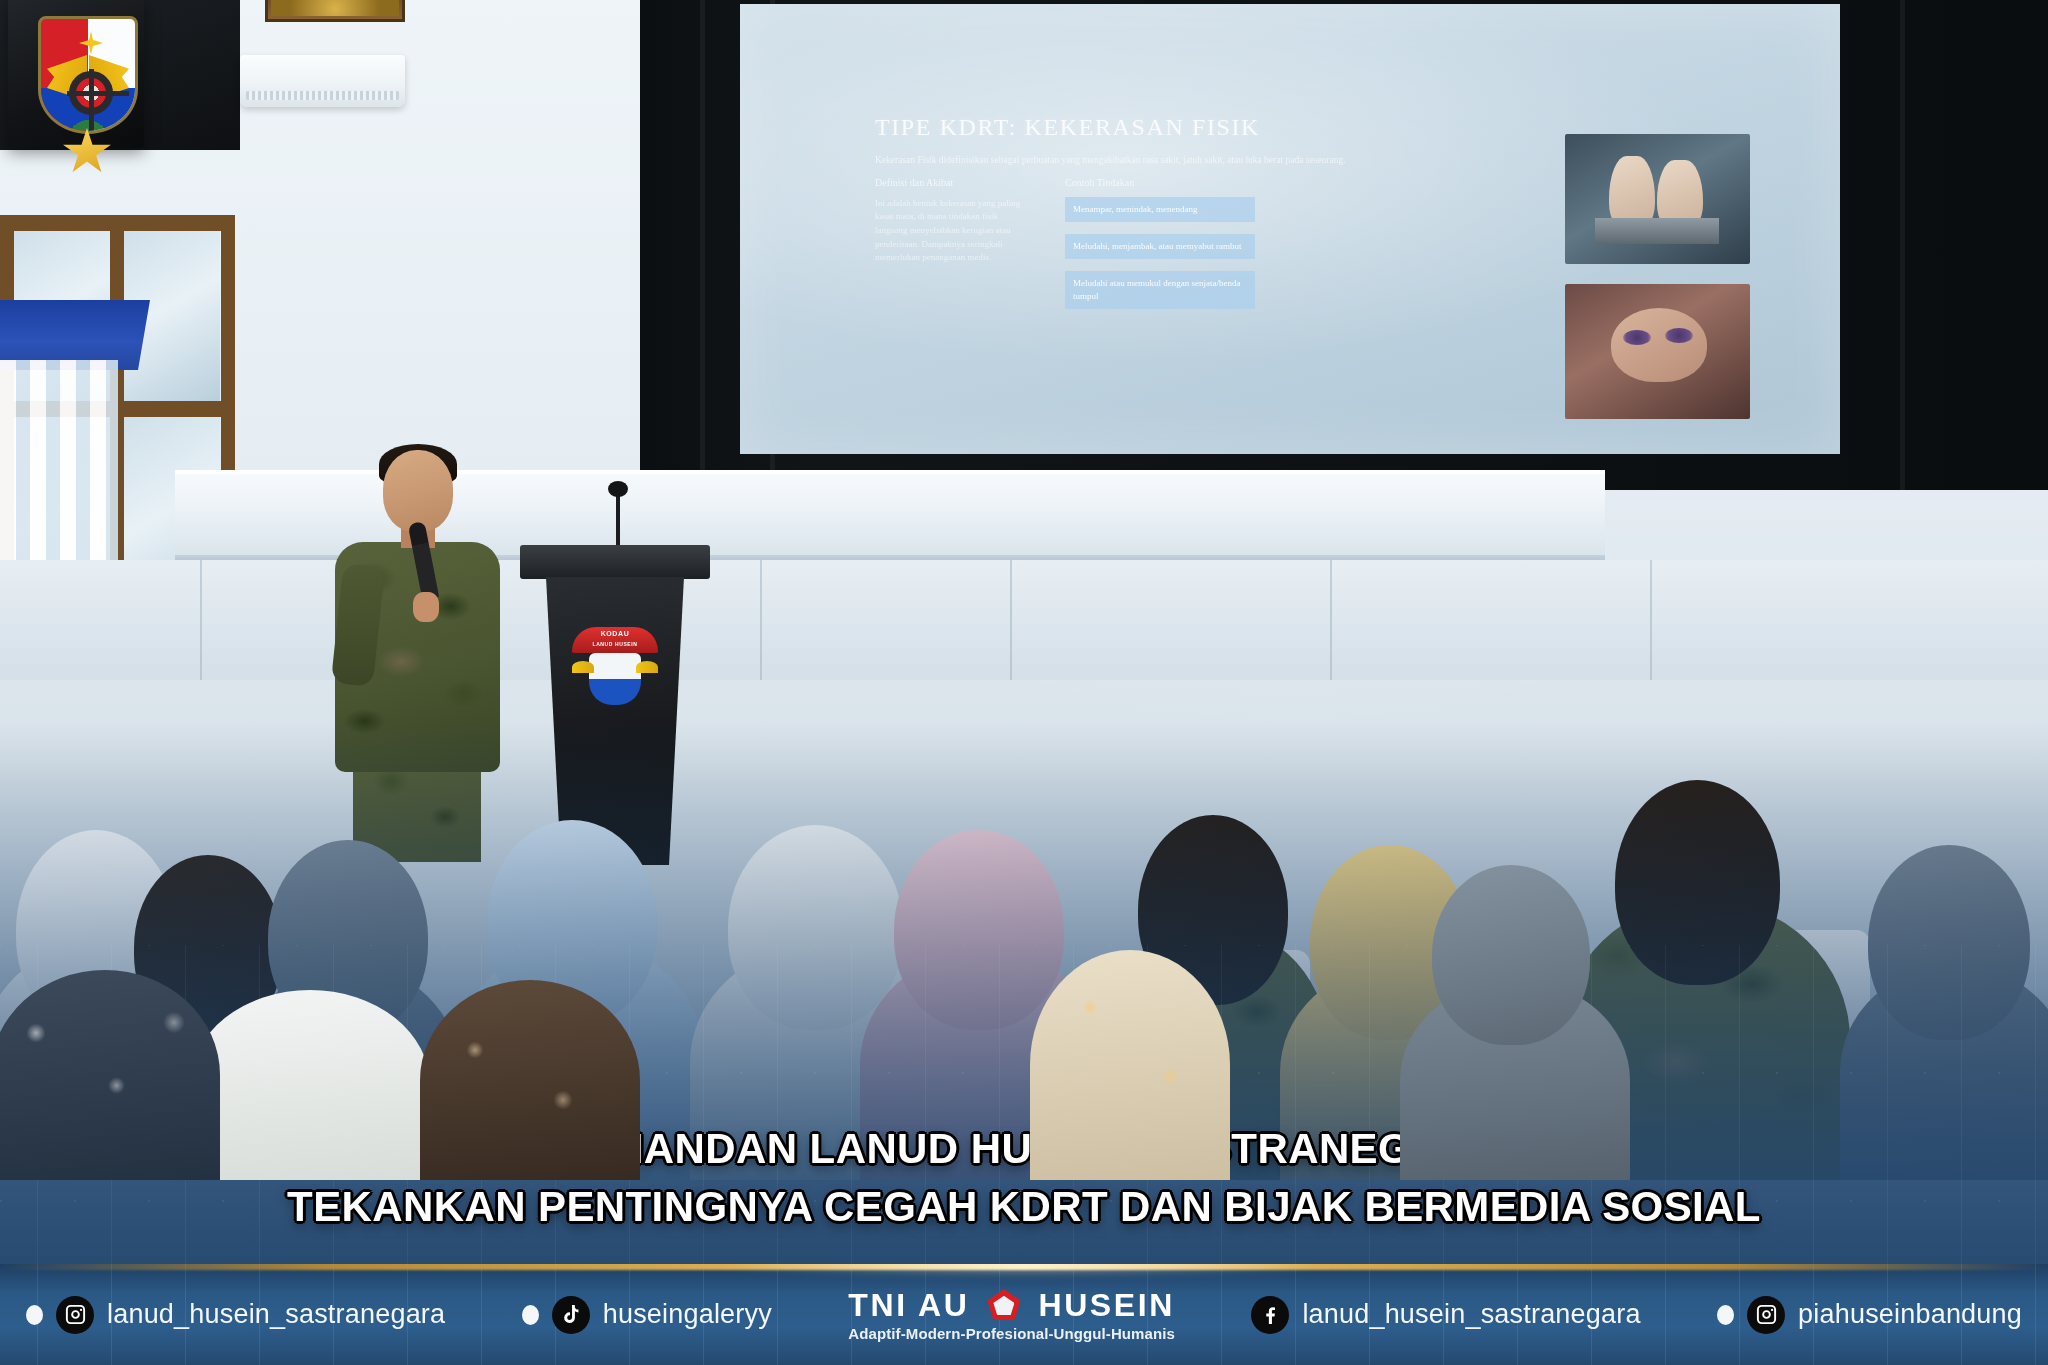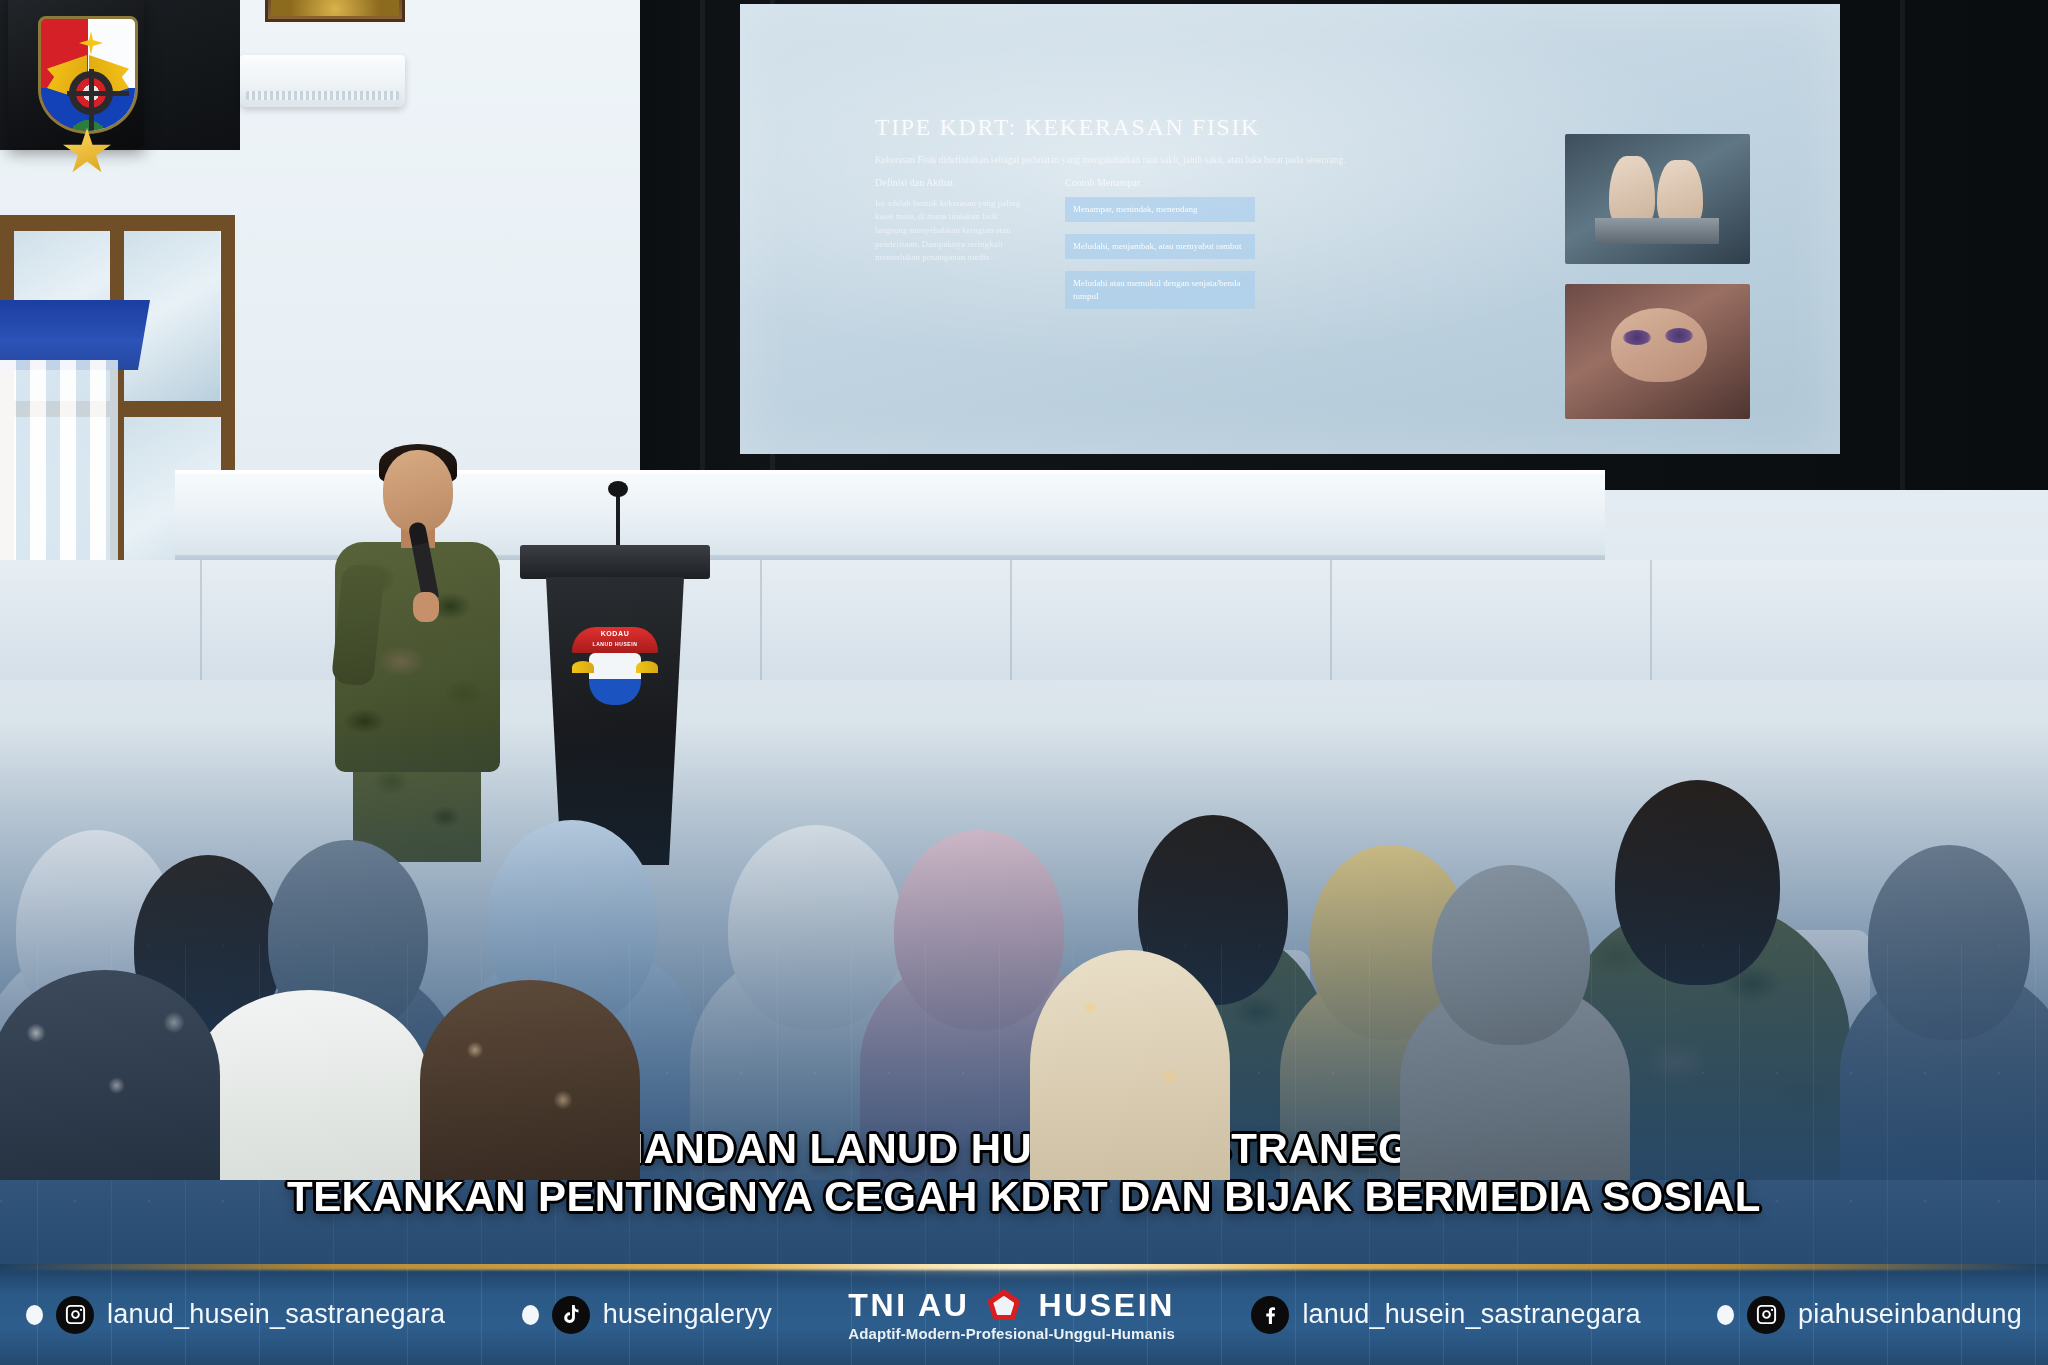--- a/index.html
+++ b/index.html
@@ -176,21 +176,21 @@
     background-position:0 0, 0 0, 37px 0; }
 
   
   .title-wrap { position:absolute; left:0; top:1125px; width:100%; text-align:center; }
   .title-line { color:#ffffff; font-weight:800; letter-spacing:.4px; line-height:1.14;
     font-family:"Liberation Sans", sans-serif;
     text-shadow: 3px 0 0 #000, -3px 0 0 #000, 0 3px 0 #000, 0 -3px 0 #000,
                  2px 2px 0 #000, -2px 2px 0 #000, 2px -2px 0 #000, -2px -2px 0 #000,
                  0 5px 12px rgba(0,0,0,.55); }
   .t1 { font-size:42px; }
-  .t2 { font-size:42px; }
+  .t2 { font-size:42px; margin-top:10px; }
 
   
   .footer { position:absolute; left:0; bottom:0; width:100%; height:101px;
     background:linear-gradient(180deg,#1e3f63 0%, #2b5986 30%, #2e5e8d 62%, #24496f 100%);
     overflow:hidden; }
   .footer-hex { position:absolute; inset:0; opacity:.34;
     background-image:
       linear-gradient(150deg, rgba(255,255,255,.30) 1.4px, transparent 1.4px),
       linear-gradient(30deg, rgba(255,255,255,.30) 1.4px, transparent 1.4px),
       linear-gradient(90deg, rgba(255,255,255,.26) 1.4px, transparent 1.4px);
@@ -296,21 +296,21 @@
       <div class="slide">
         <div class="slide-title">TIPE KDRT: KEKERASAN FISIK</div>
         <div class="slide-lead">Kekerasan Fisik didefinisikan sebagai perbuatan yang mengakibatkan rasa sakit, jatuh sakit, atau luka berat pada seseorang.</div>
 
         <div class="slide-cols">
           <div class="col-l">
             <div class="col-h">Definisi dan Akibat</div>
             <div class="col-p">Ini adalah bentuk kekerasan yang paling kasat mata, di mana tindakan fisik langsung menyebabkan kerugian atau penderitaan. Dampaknya seringkali memerlukan penanganan medis.</div>
           </div>
           <div class="col-r">
-            <div class="col-h">Contoh Menampar</div>
+            <div class="col-h">Contoh Tindakan</div>
             <div class="chip">Menampar, menindak, menendang</div>
             <div class="chip">Meludahi, menjambak, atau memyabut rambut</div>
             <div class="chip">Meludahi atau memukul dengan senjata/benda tumpul</div>
           </div>
         </div>
 
         <div class="sl-img sl-img1">
           <div class="hand" style="left:44px;top:22px;width:46px;height:78px;"></div>
           <div class="hand" style="left:92px;top:26px;width:46px;height:74px;"></div>
           <div style="position:absolute;left:30px;top:84px;width:124px;height:26px;background:linear-gradient(180deg,#8f9aa3,#5d6871);"></div>

